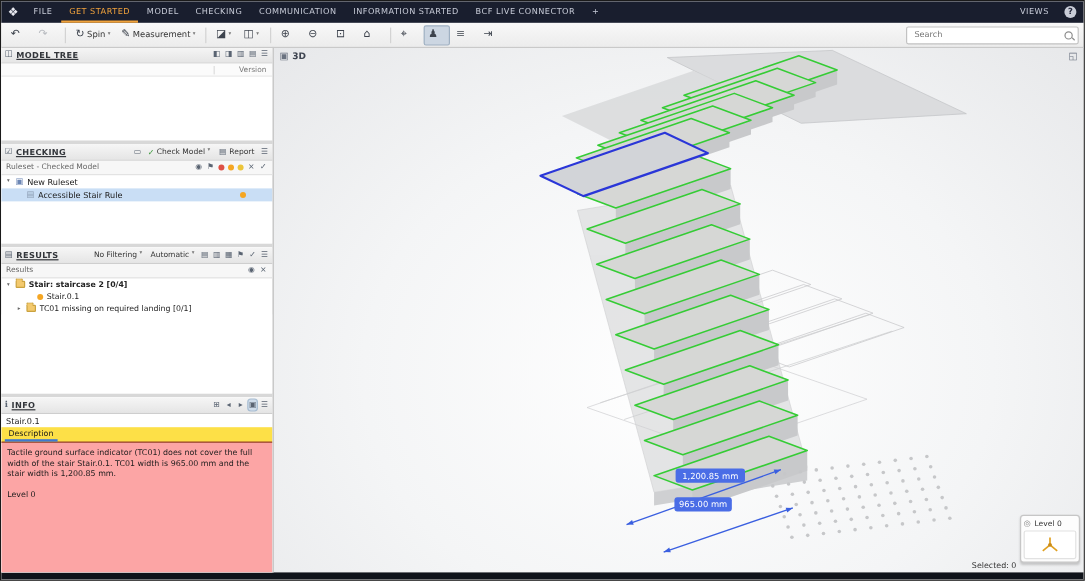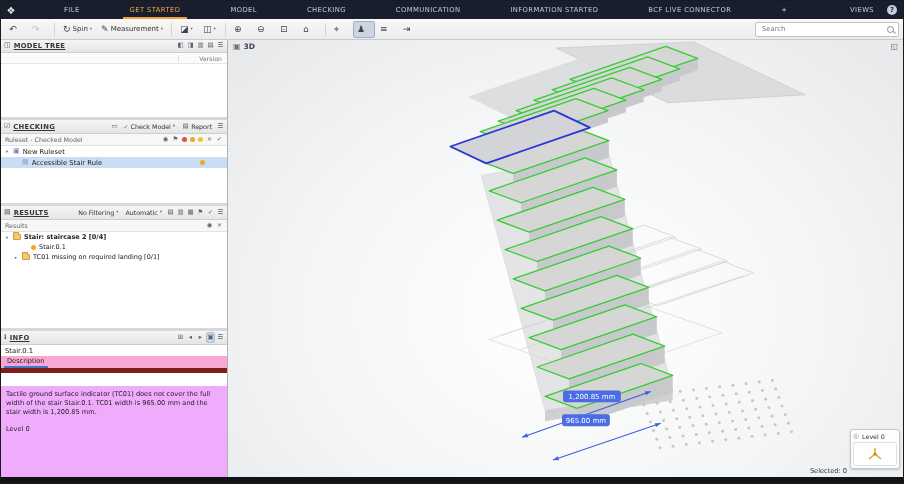--- a/index.html
+++ b/index.html
@@ -8,21 +8,21 @@
     background:#fff;border:1px solid #1a1a1a;box-sizing:border-box;
     font-family:"DejaVu Sans","Liberation Sans",sans-serif;
     -webkit-font-smoothing:antialiased;
   }
   
   .menubar{position:absolute;top:0;left:0;right:0;height:18px;background:#191e2e;
     display:flex;align-items:stretch;z-index:20;}
   .logo{width:20px;display:flex;align-items:center;justify-content:center;color:#e8e9f0;font-size:10px;}
   .menu-items{display:flex;align-items:stretch;}
   .menu-item{display:flex;align-items:center;padding:0 7px;font-size:6.8px;letter-spacing:.4px;
-    color:#c6cad6;cursor:default;margin-left:36px;}
+    color:#c6cad6;cursor:default;}
   .menu-item.active{color:#f0a23c;box-shadow:inset 0 -2px 0 #f0a23c;}
   .menubar-right{margin-left:auto;display:flex;align-items:center;gap:6px;padding-right:6px;}
   .help-circle{width:10px;height:10px;border-radius:50%;background:#c9cdd8;color:#22263a;
     font-size:7px;display:flex;align-items:center;justify-content:center;font-weight:bold;}
   
   .toolbar{position:absolute;top:18px;left:0;right:0;height:20px;
     background:linear-gradient(#f8f8f8,#ececec);border-bottom:1px solid #c9c9c9;
     display:flex;align-items:center;padding:0 4px;z-index:19;}
   .toolbar-buttons{display:flex;align-items:center;gap:1px;}
   .tb-btn{height:15px;min-width:14px;padding:0 3px;display:flex;align-items:center;gap:2px;
@@ -80,23 +80,23 @@
     position:relative;flex-shrink:0;box-sizing:border-box;}
   .folder-ico::before{content:"";position:absolute;top:-3px;left:-1px;width:4px;height:2px;
     background:#f3c96d;border:1px solid #caa23f;border-bottom:none;border-radius:1px 1px 0 0;}
   .mini-dot{width:5px;height:5px;border-radius:50%;flex-shrink:0;}
   .row-status{margin-left:auto;margin-right:20px;}
   .panel-fill{flex:1;background:#fff;}
   
   .subject-row{height:11px;flex-shrink:0;display:flex;align-items:center;padding:0 4px;
     font-size:6.8px;color:#222;background:#fff;}
   .tab-row{height:12px;flex-shrink:0;display:flex;align-items:flex-end;padding-left:3px;
-    border-bottom:5px solid #7f1d1d;background:#f9a8d4;}
+    border-bottom:1px solid #7f1d1d;background:#fde047;}
   .tab{font-size:6.6px;color:#1a1a1a;padding:0 3px 1px;border-bottom:2px solid #3f79cf;}
-  .info-body{flex:1;background:#f0abfc;padding:4px 5px;font-size:6.6px;line-height:1.4;color:#1d1d1d;overflow:hidden;margin-top:13px;}
+  .info-body{flex:1;background:#fca5a5;padding:4px 5px;font-size:6.6px;line-height:1.4;color:#1d1d1d;overflow:hidden;}
   .desc{margin-bottom:7px;}
   
   .viewport{position:absolute;left:227px;top:38px;right:0;bottom:6px;overflow:hidden;
     background:radial-gradient(ellipse at 50% 62%,#ffffff 0%,#f4f5f6 55%,#e7e8ea 100%);}
   #stair-svg{position:absolute;left:0;top:0;width:100%;height:100%;}
   #stair-svg text{font-family:"DejaVu Sans","Liberation Sans",sans-serif;}
   .view-label{position:absolute;top:3px;left:5px;display:flex;align-items:center;gap:3px;
     font-size:7.5px;font-weight:bold;color:#3e4450;}
   .vl-ico{font-size:8px;color:#6a7280;font-weight:normal;}
   .vp-expand{position:absolute;top:3px;right:5px;font-size:8px;color:#6a7280;}

